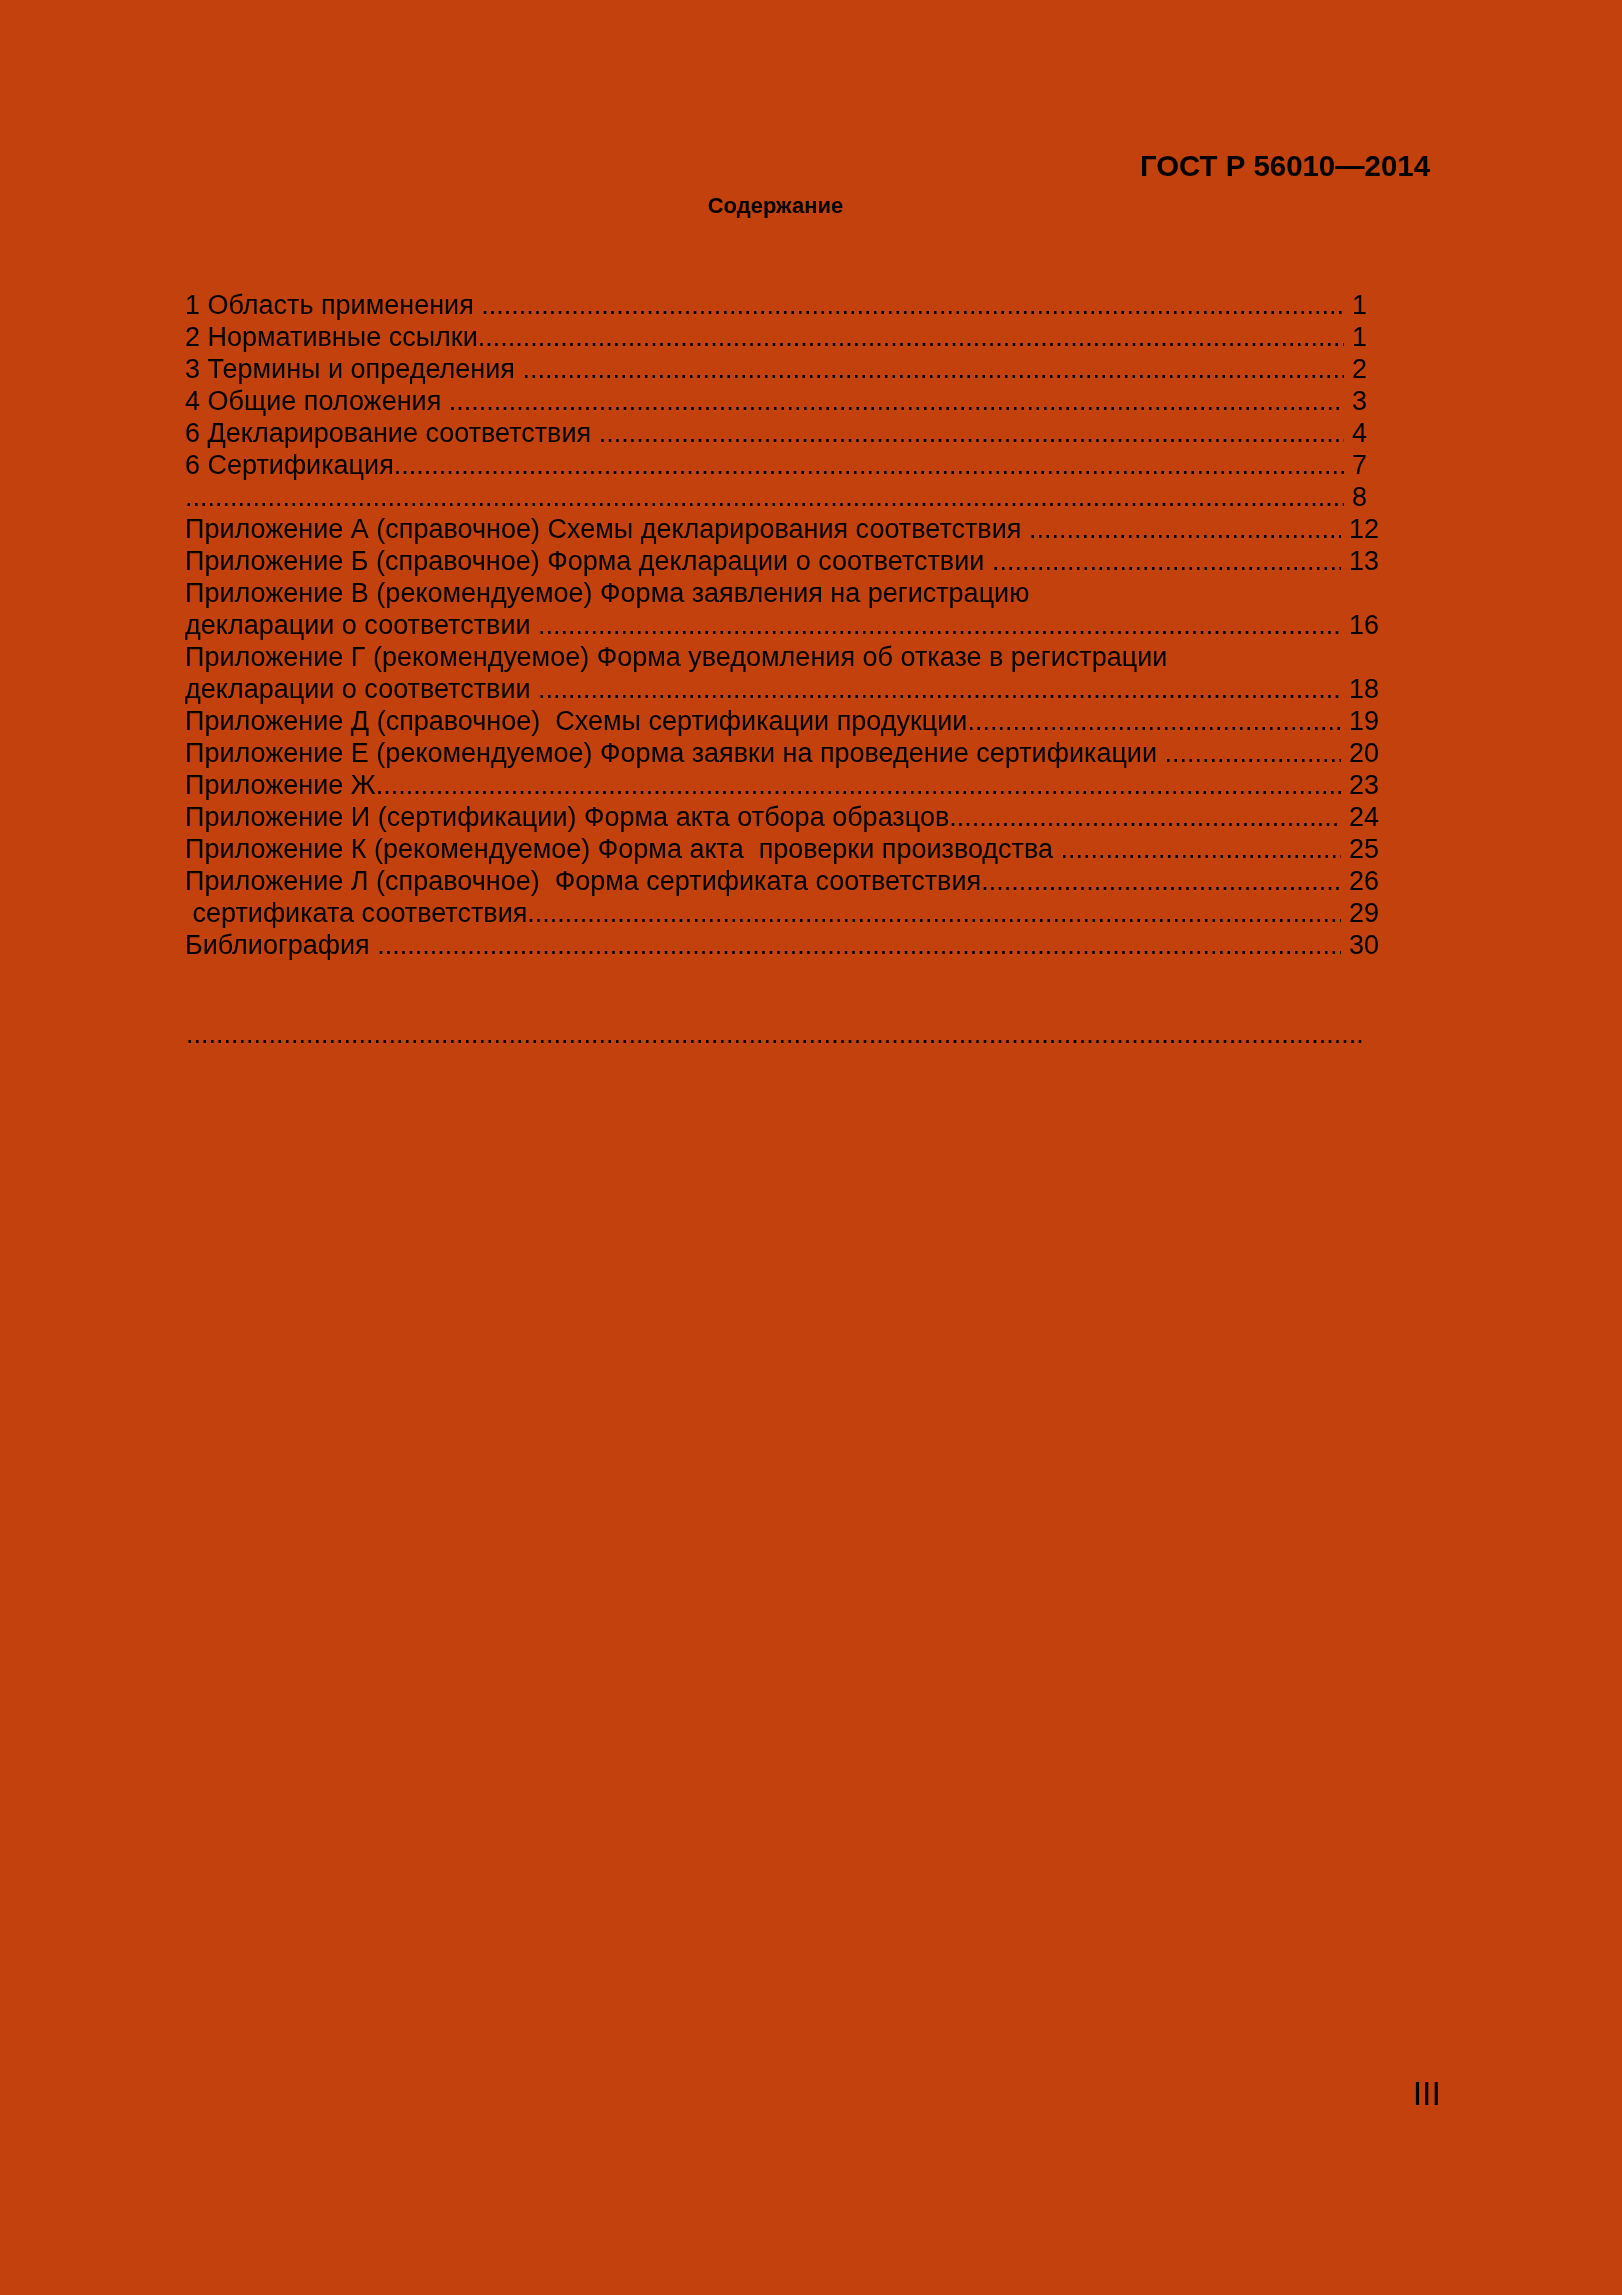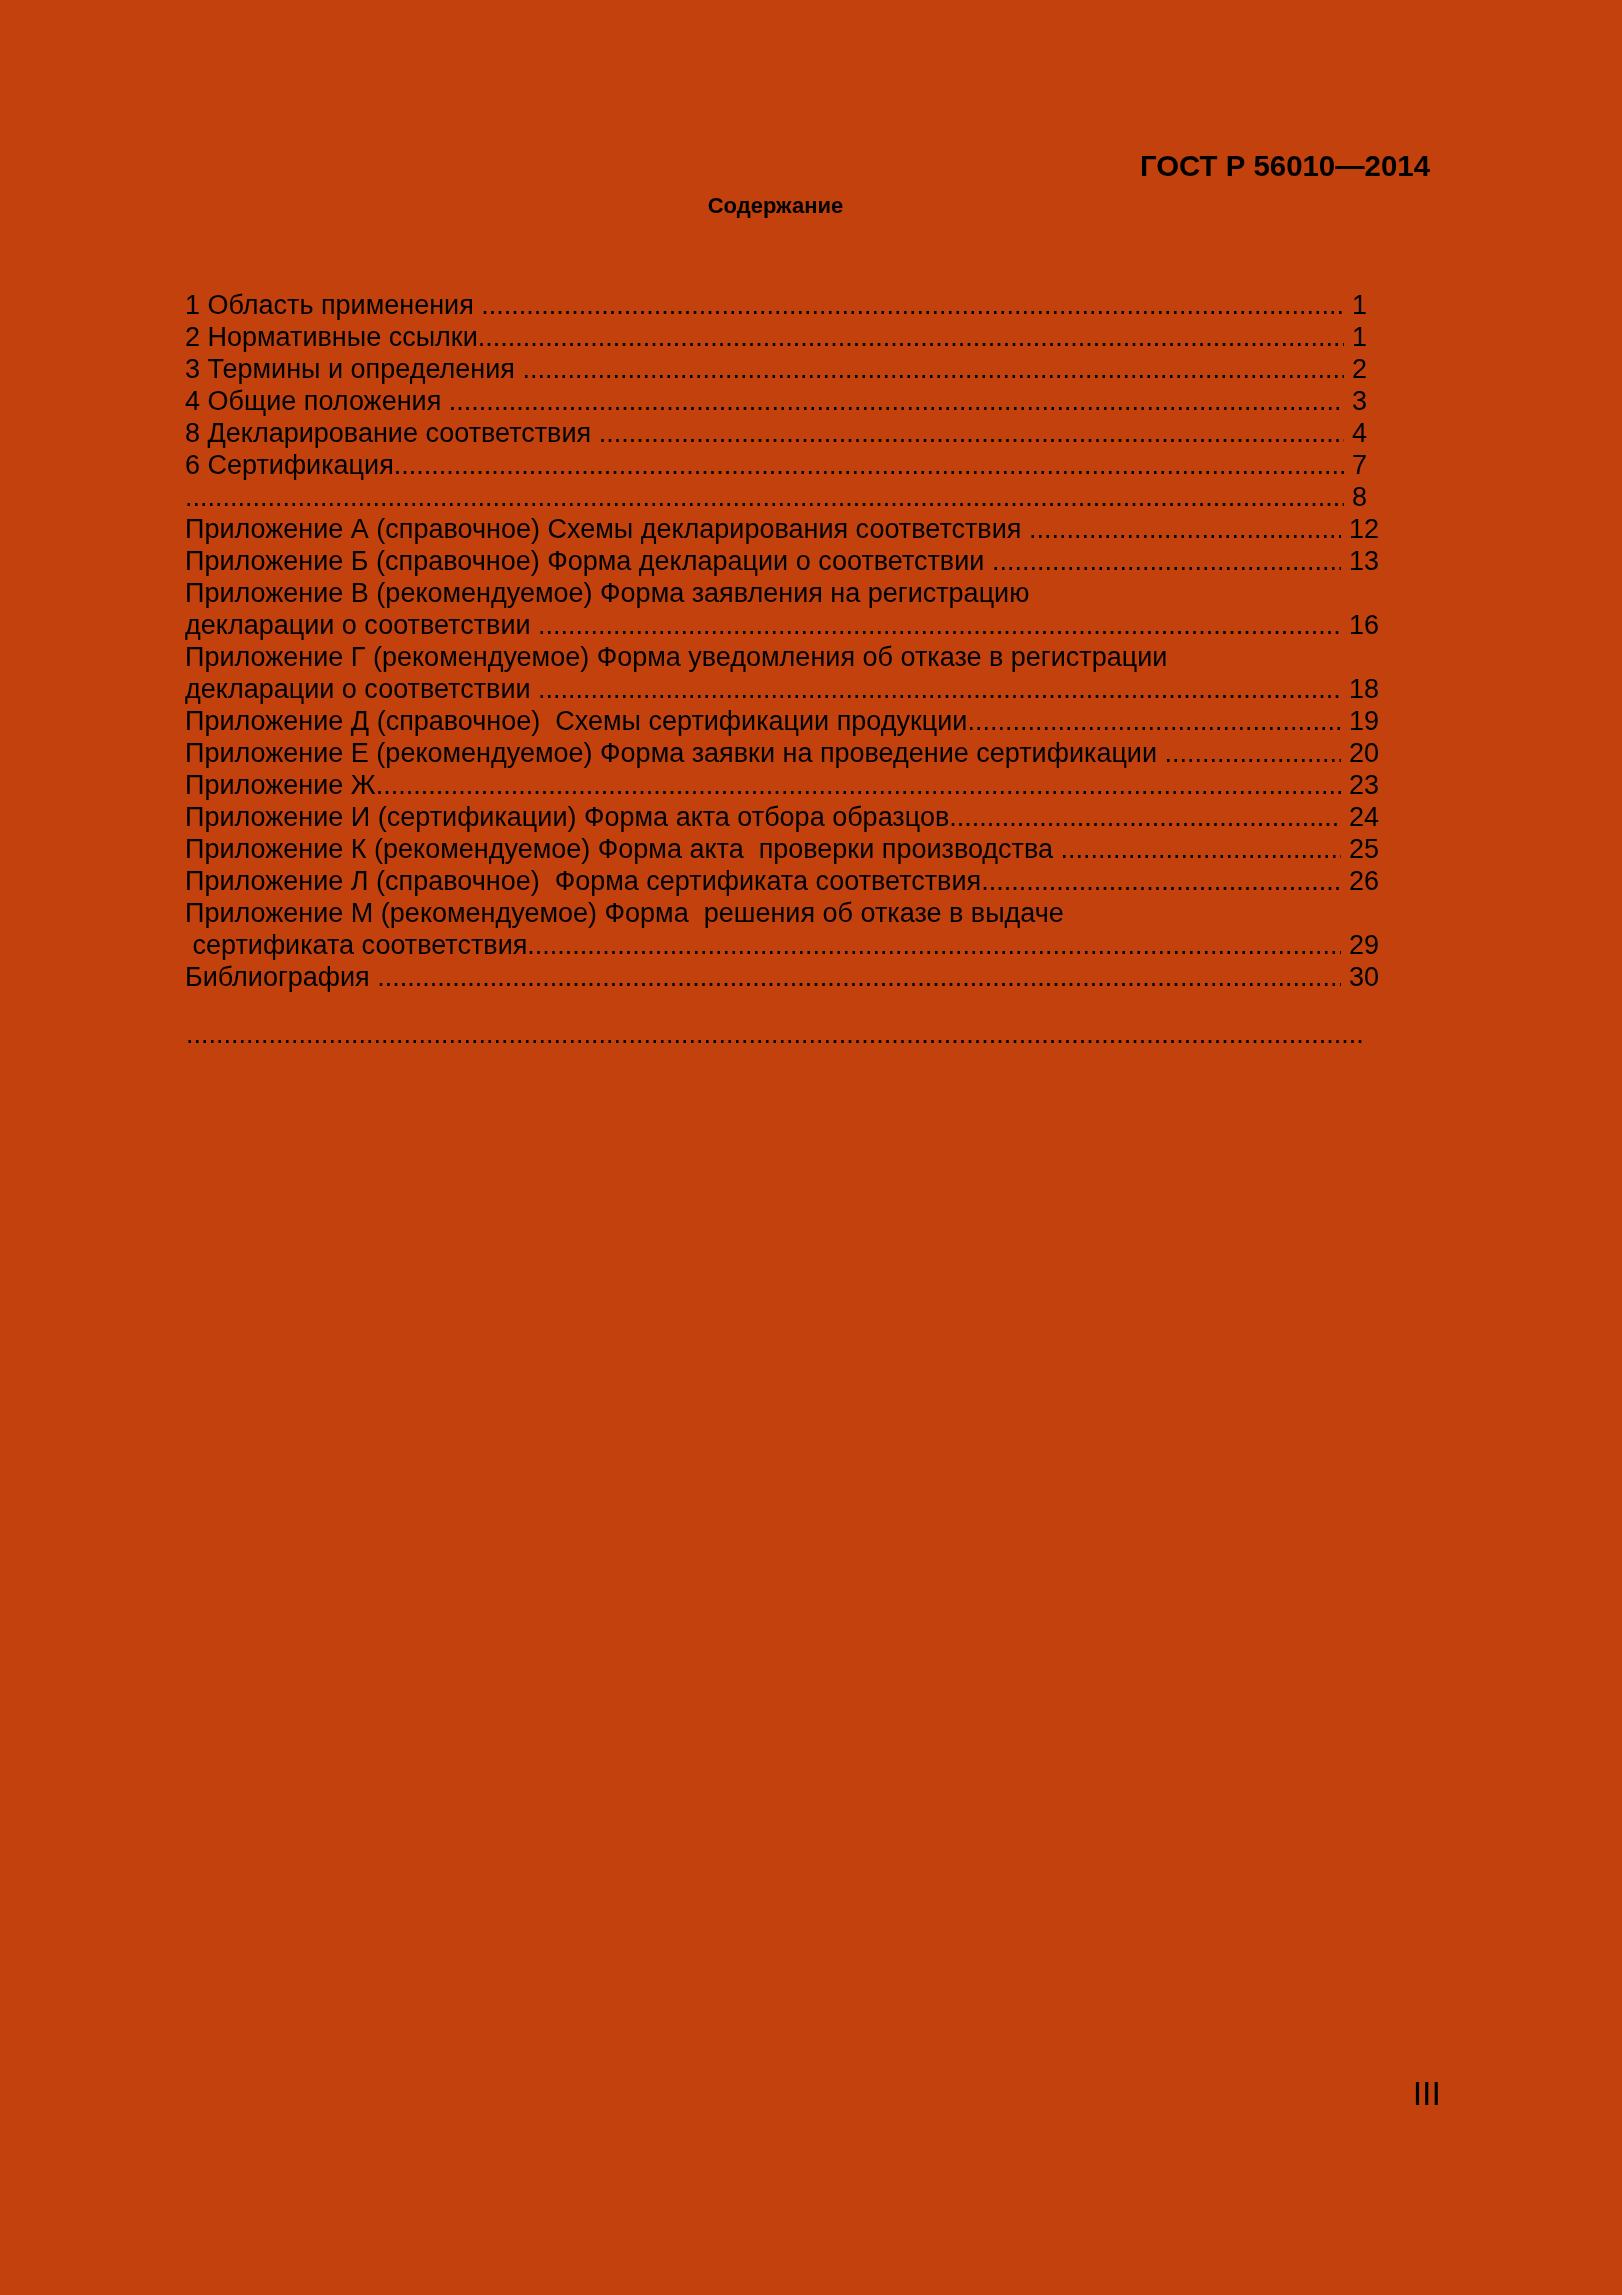--- a/index.html
+++ b/index.html
@@ -103,21 +103,21 @@
     <span class="toc-text">3 Термины и определения </span>
     <span class="toc-dots">............................................................................................................................................................................................................................................................................................................</span>
     <span class="toc-page">2</span>
   </div>
       <div class="toc-row">
     <span class="toc-text">4 Общие положения </span>
     <span class="toc-dots">............................................................................................................................................................................................................................................................................................................</span>
     <span class="toc-page">3</span>
   </div>
       <div class="toc-row">
-    <span class="toc-text">8 Декларирование соответствия </span>
+    <span class="toc-text">6 Декларирование соответствия </span>
     <span class="toc-dots">............................................................................................................................................................................................................................................................................................................</span>
     <span class="toc-page">4</span>
   </div>
       <div class="toc-row">
     <span class="toc-text">6 Сертификация</span>
     <span class="toc-dots">............................................................................................................................................................................................................................................................................................................</span>
     <span class="toc-page">7</span>
   </div>
       <div class="toc-row">
     <span class="toc-dots">............................................................................................................................................................................................................................................................................................................</span>
@@ -175,24 +175,20 @@
     <span class="toc-text">Приложение К (рекомендуемое) Форма акта  проверки производства </span>
     <span class="toc-dots">............................................................................................................................................................................................................................................................................................................</span>
     <span class="toc-page">25</span>
   </div>
       <div class="toc-row">
     <span class="toc-text">Приложение Л (справочное)  Форма сертификата соответствия</span>
     <span class="toc-dots">............................................................................................................................................................................................................................................................................................................</span>
     <span class="toc-page">26</span>
   </div>
       <div class="toc-row">
-    <span class="toc-text">Приложение М (рекомендуемое) Форма  решения об отказе в выдаче</span>
-
-  </div>
-      <div class="toc-row">
     <span class="toc-text"> сертификата соответствия</span>
     <span class="toc-dots">............................................................................................................................................................................................................................................................................................................</span>
     <span class="toc-page">29</span>
   </div>
       <div class="toc-row">
     <span class="toc-text">Библиография </span>
     <span class="toc-dots">............................................................................................................................................................................................................................................................................................................</span>
     <span class="toc-page">30</span>
   </div>
     </div>

